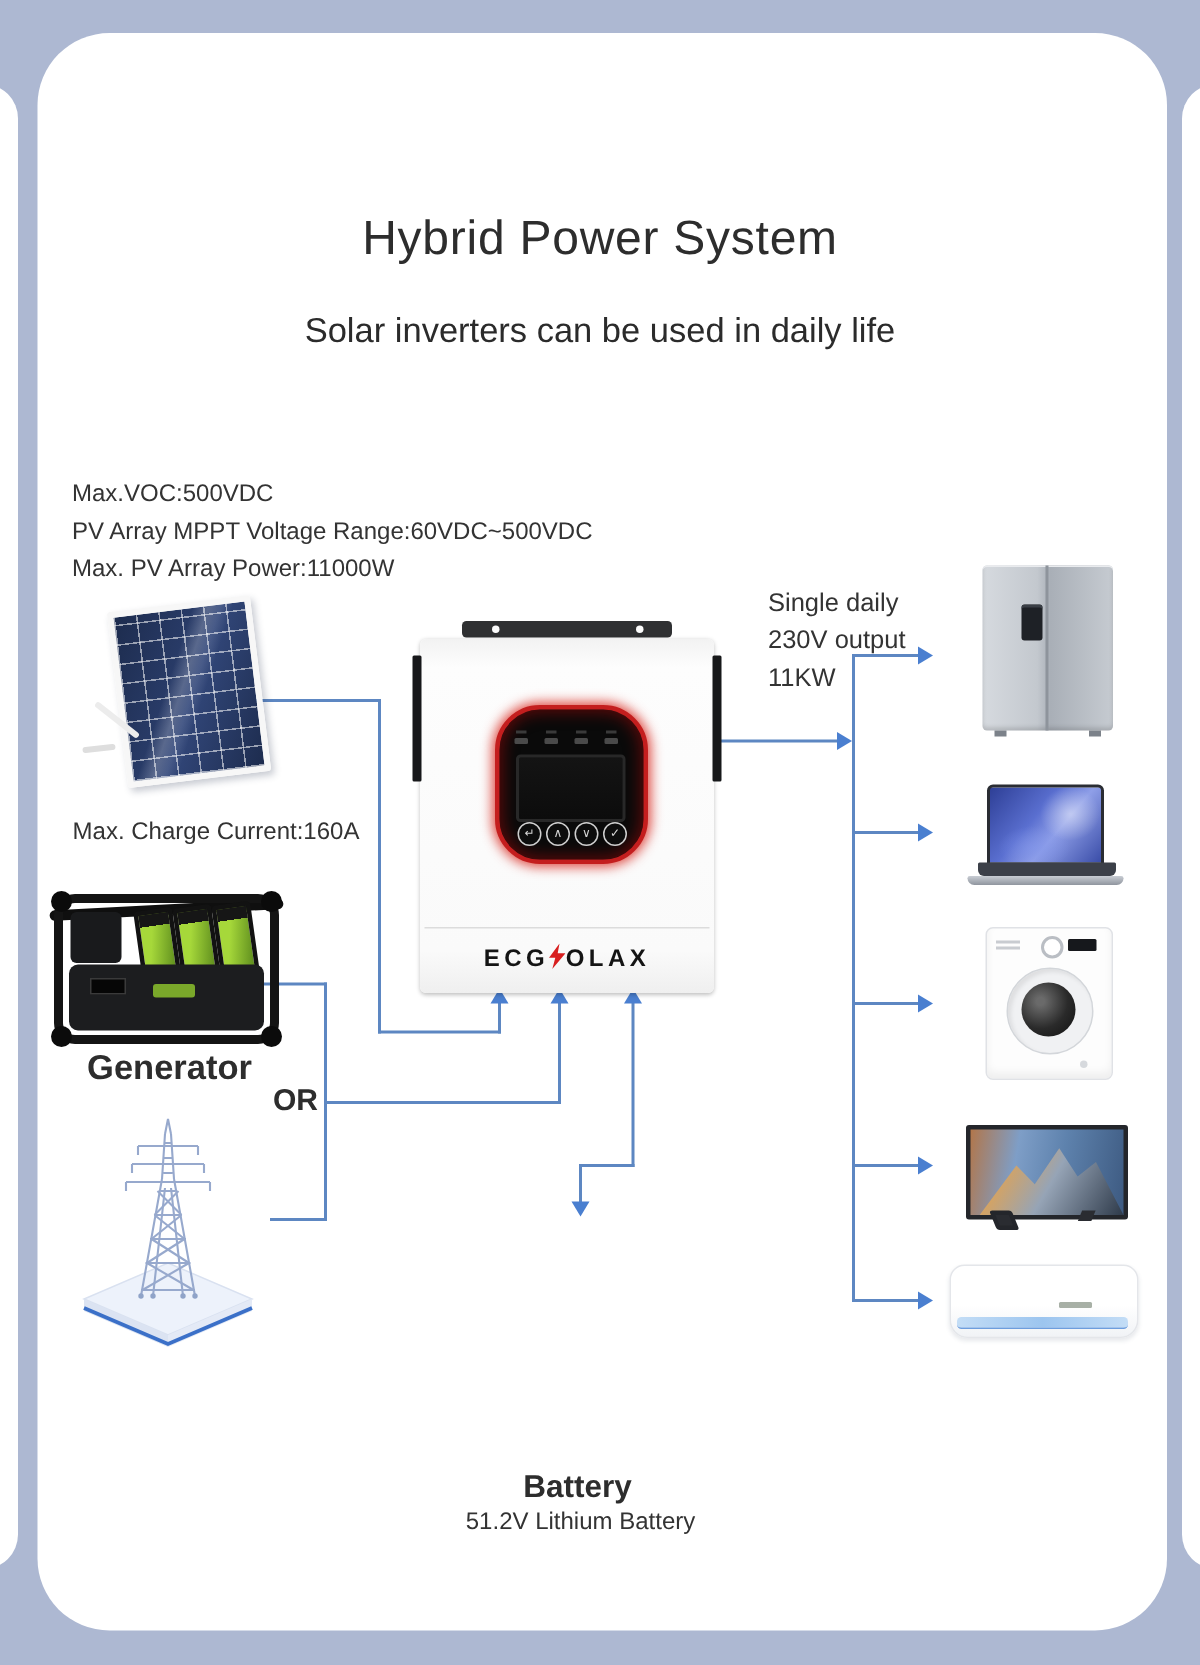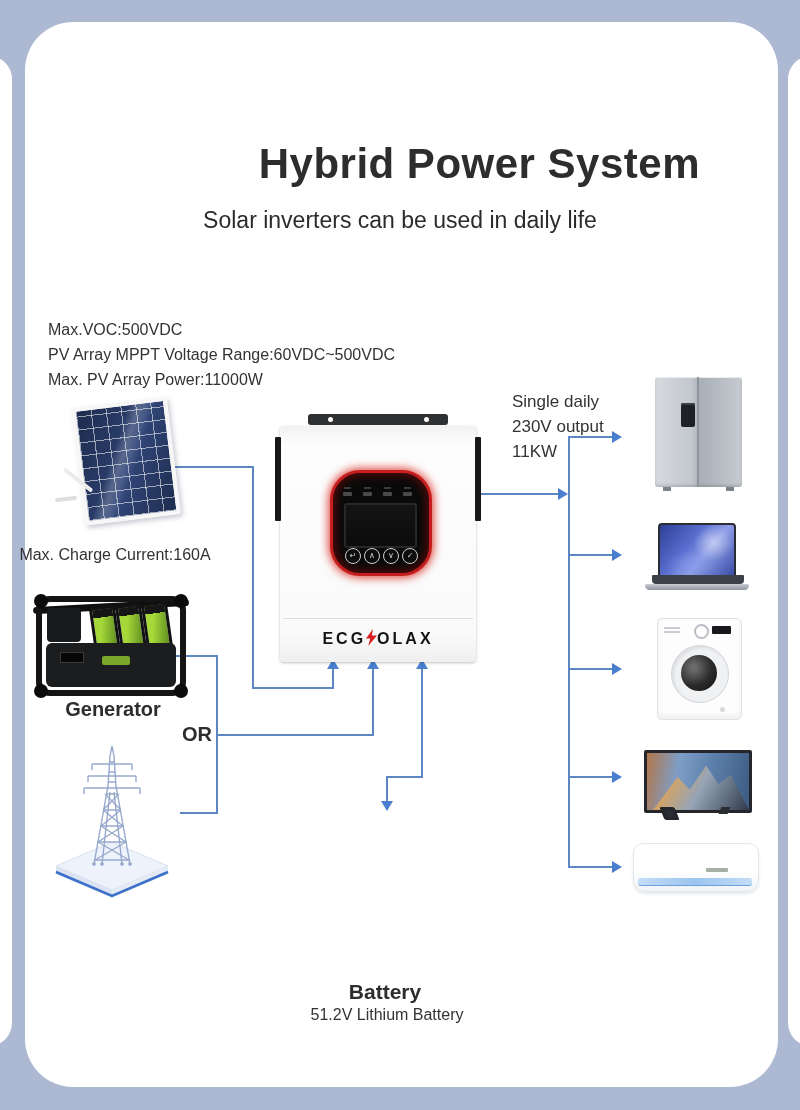--- a/index.html
+++ b/index.html
@@ -13,24 +13,24 @@
   .card{background:#fff;border-radius:48px;}
   
   .hline,.vline{position:absolute;background:#5d87c2;}
   .hline{height:2px;}
   .vline{width:2px;}
   .arr{position:absolute;width:0;height:0;}
   .arr-r{border-top:6px solid transparent;border-bottom:6px solid transparent;border-left:10px solid #4a7fd0;}
   .arr-u{border-left:6px solid transparent;border-right:6px solid transparent;border-bottom:10px solid #4a7fd0;}
   .arr-d{border-left:6px solid transparent;border-right:6px solid transparent;border-top:10px solid #4a7fd0;}
   
-  .title{font-size:42px;font-weight:bold;color:#2d2d2d;text-align:right;letter-spacing:.5px;}
+  .title{font-size:32px;font-weight:normal;color:#2d2d2d;text-align:center;letter-spacing:.5px;}
   .subtitle{font-size:23px;color:#2b2b2b;text-align:center;}
   .spec{font-size:16px;line-height:25px;color:#333;}
-  .lbl{font-weight:bold;font-size:20px;color:#2d2d2d;text-align:center;}
+  .lbl{font-weight:bold;font-size:23px;color:#2d2d2d;text-align:center;}
   .sublbl{font-size:16px;color:#333;text-align:center;}
   
   .panel{
     position:absolute;left:78px;top:402px;width:88px;height:110px;
     border:4px solid #f7f7f7;border-radius:2px;
     transform:rotate(-7deg);
     box-shadow:2px 3px 5px rgba(40,50,80,.25);
     background:
       linear-gradient(115deg,rgba(255,255,255,0) 38%,rgba(255,255,255,.22) 46%,rgba(255,255,255,0) 58%),
       repeating-linear-gradient(90deg,rgba(255,255,255,.55) 0 1px,transparent 1px 15px),
@@ -160,21 +160,21 @@
   <div class="hline" style="left:570px;top:668px;width:43px;"></div>
   <div class="arr arr-r" style="left:612px;top:663px;"></div>
   <div class="hline" style="left:570px;top:776px;width:43px;"></div>
   <div class="arr arr-r" style="left:612px;top:771px;"></div>
   <div class="hline" style="left:568px;top:866px;width:45px;"></div>
   <div class="arr arr-r" style="left:612px;top:861px;"></div>
 
   <div class="panel"></div>
   <div class="panel-leg"></div>
   <div class="panel-foot"></div>
-  <div class="abs sublbl" style="left:10px;top:546px;width:210px;">Max. Charge Current:160A</div>
+  <div class="abs sublbl" style="left:39px;top:546px;width:210px;">Max. Charge Current:160A</div>
 
   <div class="gen">
     <div class="bar"></div>
     <div class="cage"></div>
     <div class="sidep"></div>
     <div class="batt" style="left:56px;top:10px;transform:rotate(-8deg);"></div>
     <div class="batt" style="left:82px;top:8px;transform:rotate(-8deg);"></div>
     <div class="batt" style="left:108px;top:6px;transform:rotate(-8deg);"></div>
     <div class="lowbody"></div>
     <div class="disp"></div>

